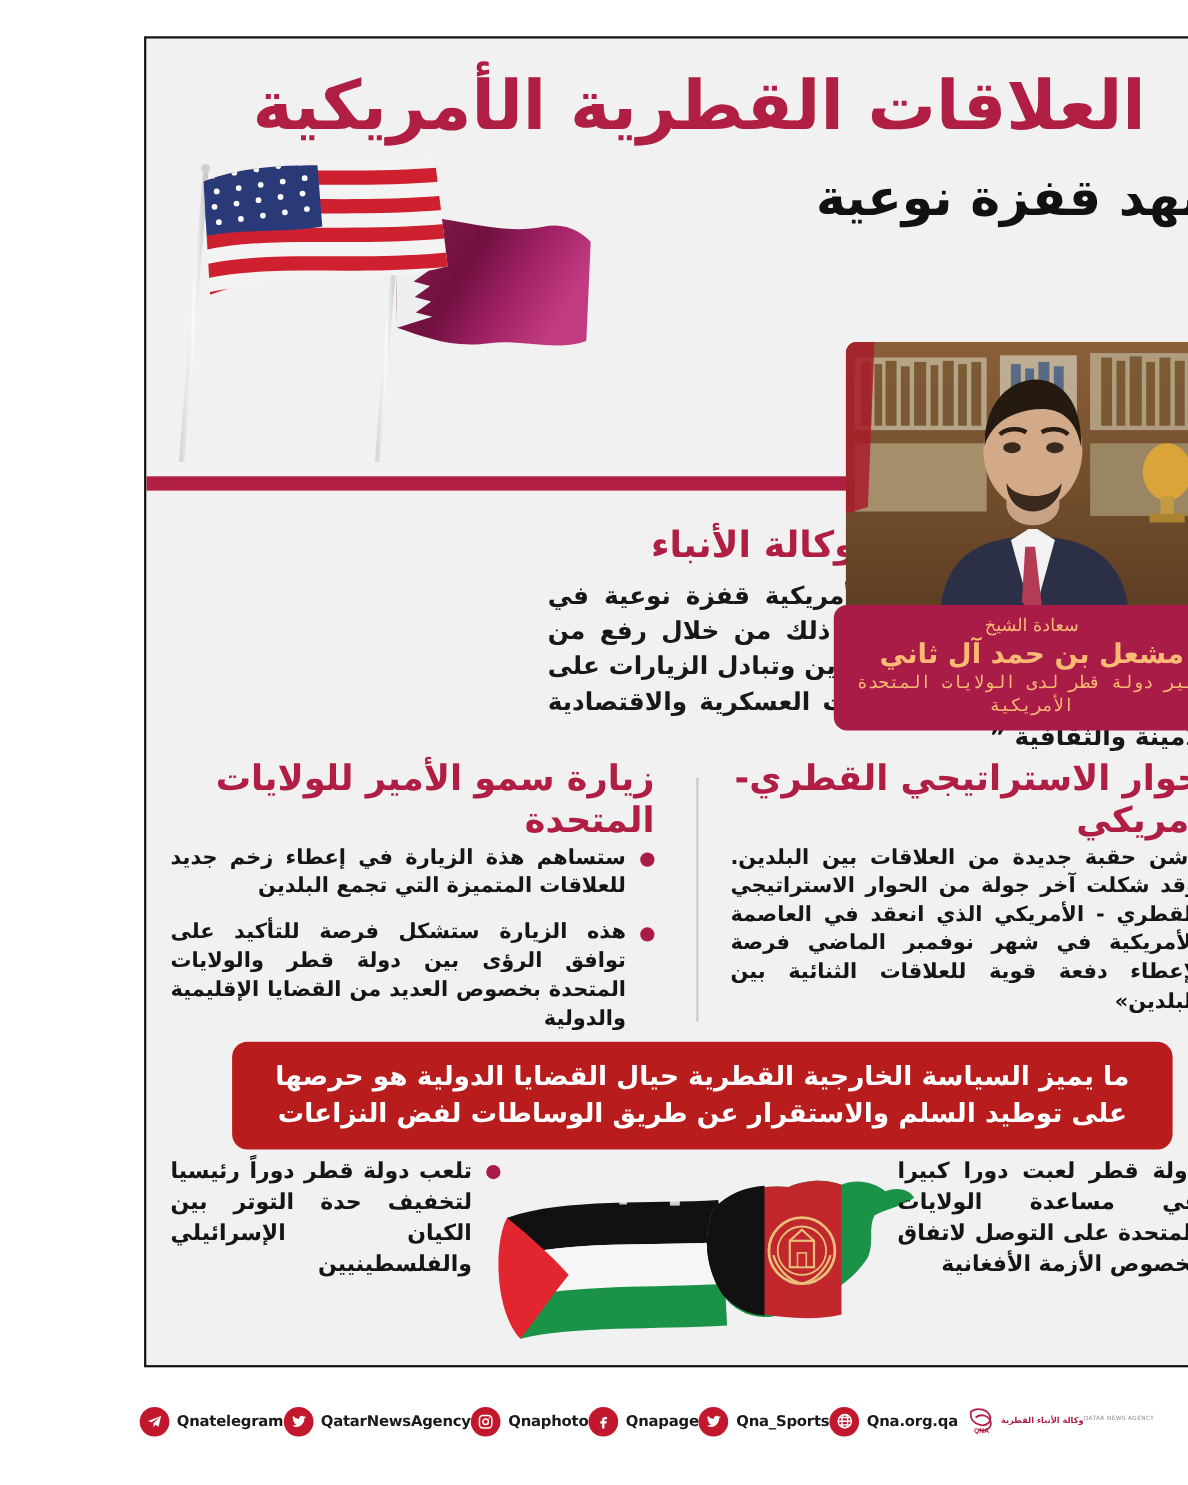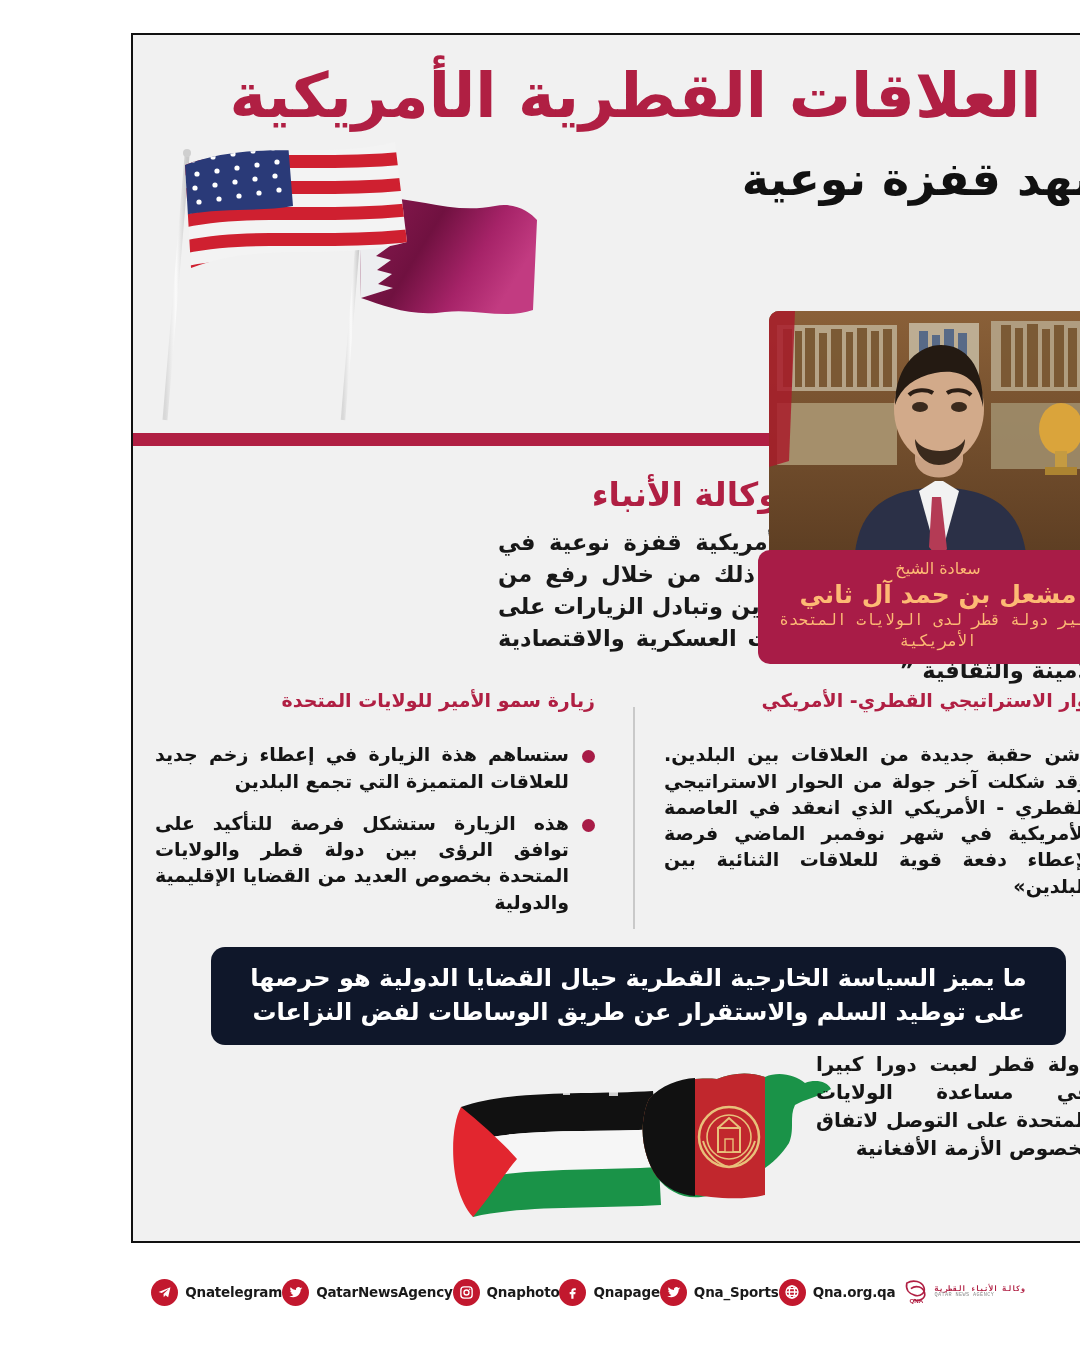--- a/index.html
+++ b/index.html
@@ -105,23 +105,23 @@
     background: #c9c9c9; z-index: 3;
   }
   .col {
     position:absolute; top: 654px;
     direction: rtl; text-align: right;
   }
   .col-right { right: 22px; width: 452px; }
   .col-left  { left: 22px;  width: 440px; }
   .col-title {
     color: #b01f43;
-    font-size: 19px; font-weight: 700;
+    font-size: 32px; font-weight: 700;
     line-height: 1.18;
-    margin-bottom: 30px;
+    margin-bottom: 1px;
   }
   .bullet-list { list-style: none; }
   .bullet-item {
     position: relative;
     padding-right: 26px;
     margin-bottom: 16px;
     color: #151515;
     font-size: 19px; font-weight: 700;
     line-height: 1.38;
     text-align: justify;
@@ -132,21 +132,21 @@
     width: 13px; height: 13px;
     background: #a81c47;
     border-radius: 50%;
   }
 
   
   .banner {
     position: absolute;
     left: 78px; top: 912px;
     width: 855px;
-    background: #0f172a;
+    background: #b91c1c;
     border-radius: 14px 14px 14px 14px;
     padding: 14px 30px 16px;
     color: #ffffff;
     text-align: center;
     font-size: 24px; font-weight: 700;
     line-height: 1.42;
     direction: rtl;
     z-index: 6;
   }
 
@@ -178,21 +178,21 @@
     width: 27px; height: 27px; border-radius: 50%;
     background: #c2182e;
     display: flex; align-items: center; justify-content: center;
     color: #fff; flex: 0 0 auto;
   }
   .sname {
     font-size: 13.5px; font-weight: 700; color: #1a1a1a;
     white-space: nowrap; letter-spacing: -0.2px;
   }
   .qna-logo { display:flex; align-items:center; gap:5px; margin-left: 6px; }
-  .qna-text { display:flex; flex-direction:column; line-height:1.0;font-family:Liberation Mono, monospace; }
+  .qna-text { display:flex; flex-direction:row; line-height:1.0; }
   .qna-ar { font-size: 7.5px; color:#b01f43; font-weight:700; direction: rtl;}
   .qna-en { font-size: 5.2px; color:#8d8d8d; letter-spacing:0.4px; }
 </style>
 </head>
 <body>
 
 <div class="page">
   <div class="card">
 
     <div class="title-main">العلاقات القطرية الأمريكية</div>
@@ -403,20 +403,25 @@
         </g>
       </svg>
     </div>
 
     <div class="bcol bcol-right">
       <ul class="bullet-list">
         <li class="bullet-item">دولة قطر لعبت دورا كبيرا في مساعدة الولايات المتحدة على التوصل لاتفاق بخصوص الأزمة الأفغانية</li>
       </ul>
     </div>
 
+    <div class="bcol bcol-left">
+      <ul class="bullet-list">
+        <li class="bullet-item">تلعب دولة قطر دوراً رئيسيا لتخفيف حدة التوتر بين الكيان الإسرائيلي  والفلسطينيين</li>
+      </ul>
+    </div>
 
   </div>
 
   <div class="footer">
 
     <div class="social">
       <span class="sico">
         <svg width="15" height="15" viewBox="0 0 24 24" fill="#fff">
             <path d="M21.5 3.5 2.5 11l5 1.8L19 6l-8.6 8.2.4 5.3 2.7-3.3 4.3 3.2z"></path>
           </svg>

